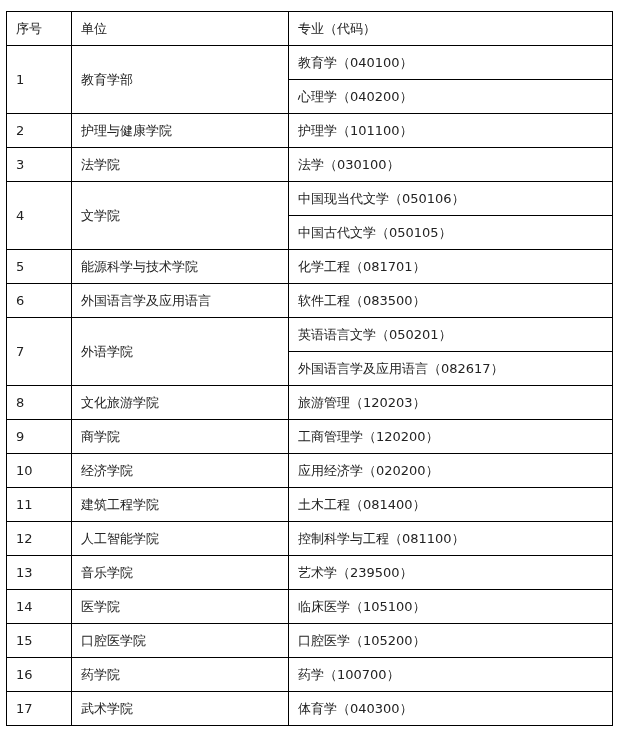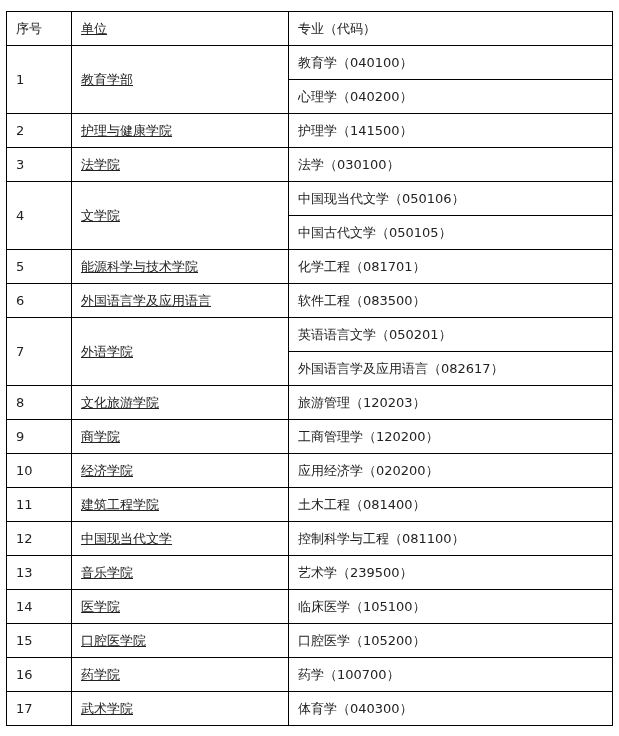--- a/index.html
+++ b/index.html
@@ -33,21 +33,21 @@
       height: 33px;
       padding: 0 0 0 9px;
       vertical-align: middle;
       white-space: nowrap;
       overflow: hidden;
       line-height: 16px;
     }
     col.c-idx { width: 65px; }
     col.c-unit { width: 217px; }
     col.c-major { width: 324px; }
-    td.unit { padding-left: 9px; text-decoration: underline; }
+    td.unit { padding-left: 9px; }
     td.major { }
   </style>
 </head>
 <body>
 
 <div class="table-wrap">
   <table>
     <colgroup>
       <col class="c-idx">
       <col class="c-unit">
@@ -65,21 +65,21 @@
         <td rowspan="2" class="unit">教育学部</td>
         <td class="major">教育学（040100）</td>
       </tr>
       <tr>
         <td class="major">心理学（040200）</td>
       </tr>
 
       <tr>
         <td>2</td>
         <td class="unit">护理与健康学院</td>
-        <td class="major">护理学（141500）</td>
+        <td class="major">护理学（101100）</td>
       </tr>
 
       <tr>
         <td>3</td>
         <td class="unit">法学院</td>
         <td class="major">法学（030100）</td>
       </tr>
 
       <tr>
         <td rowspan="2">4</td>
@@ -130,21 +130,21 @@
       </tr>
 
       <tr>
         <td>11</td>
         <td class="unit">建筑工程学院</td>
         <td class="major">土木工程（081400）</td>
       </tr>
 
       <tr>
         <td>12</td>
-        <td class="unit">中国现当代文学</td>
+        <td class="unit">人工智能学院</td>
         <td class="major">控制科学与工程（081100）</td>
       </tr>
 
       <tr>
         <td>13</td>
         <td class="unit">音乐学院</td>
         <td class="major">艺术学（239500）</td>
       </tr>
 
       <tr>

